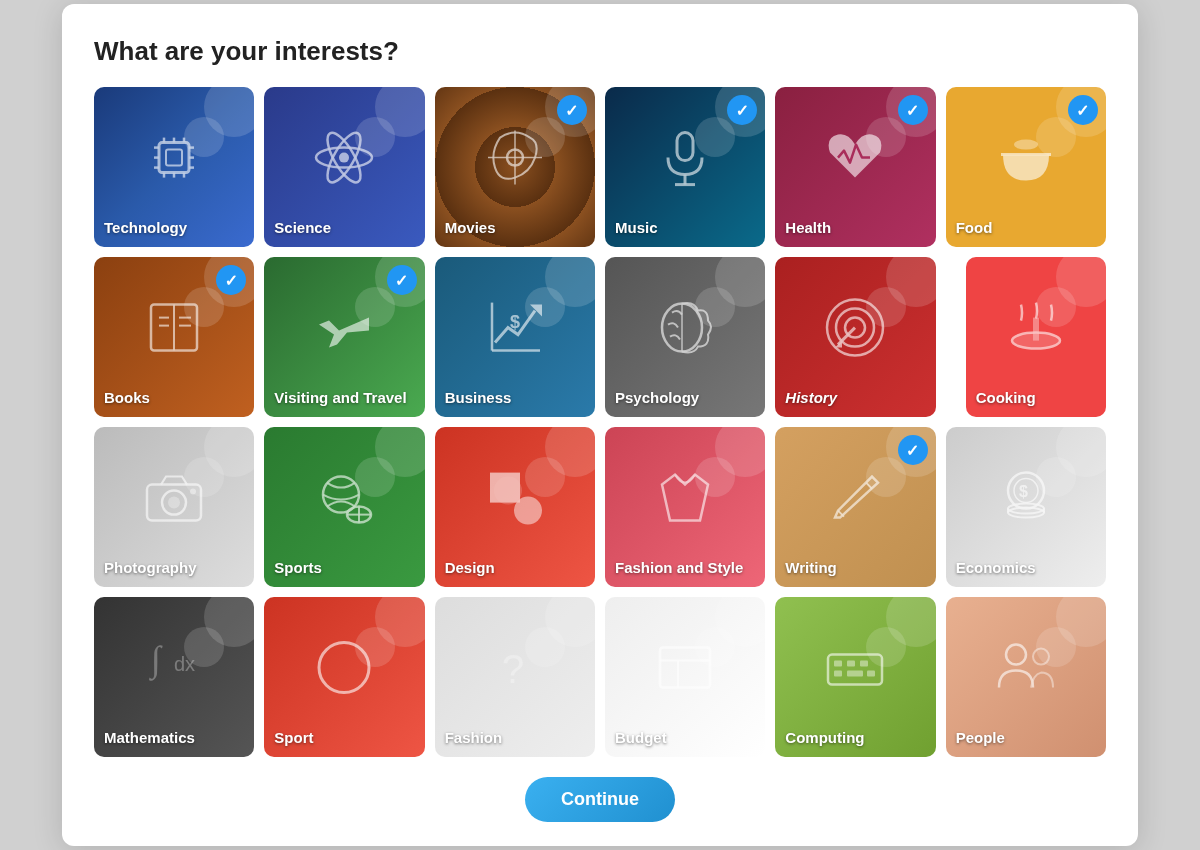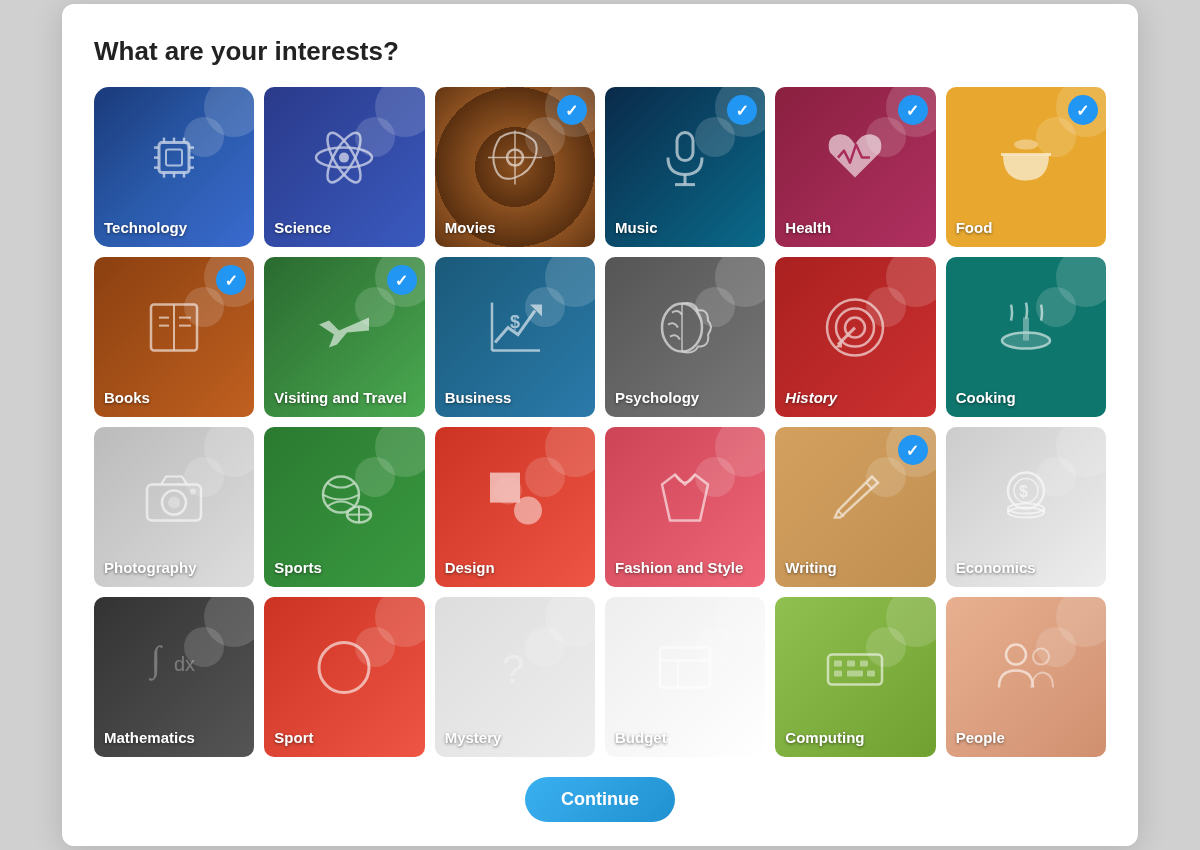--- a/index.html
+++ b/index.html
@@ -58,21 +58,20 @@
       display: flex;
       align-items: center;
       justify-content: center;
       color: white;
       font-size: 16px;
       font-weight: 700;
     }
     
     .bg-technology {
       background: linear-gradient(135deg, #1a3a7a 0%, #2a5aaa 50%, #3a6acf 100%);
-      border-radius: 15px;
     }
     .bg-science {
       background: linear-gradient(135deg, #2a3a8a 0%, #3a5abf 100%);
     }
     .bg-movies {
       background: linear-gradient(135deg, #5a3010 0%, #8b5020 50%, #c0722a 100%);
       background-image: repeating-radial-gradient(circle at 50% 50%, #8b5020 0px, #5a3010 40px);
     }
     .bg-music {
       background: linear-gradient(135deg, #0a2a4a 0%, #0a4a6a 50%, #0a6a8a 100%);
@@ -93,21 +92,22 @@
       background: linear-gradient(135deg, #1a5a7a 0%, #2a7aaa 100%);
     }
     .bg-psychology {
       background: linear-gradient(135deg, #555 0%, #777 100%);
     }
     .bg-history {
       background: linear-gradient(135deg, #aa2020 0%, #cc3030 100%);
       font-style: italic;
     }
     .bg-cooking {
-      background: #0f766e;
+      background: #ef4444;
+      margin-left: 20px;
     }
     .bg-photography {
       background: linear-gradient(135deg, #bbb 0%, #ddd 100%);
     }
     .bg-sports {
       background: linear-gradient(135deg, #2a7a30 0%, #3a9a40 100%);
     }
     .bg-design {
       background: linear-gradient(135deg, #cc3322 0%, #ee5544 100%);
     }
@@ -414,21 +414,21 @@
       <circle cx="35" cy="35" r="25" stroke="rgba(255,255,255,0.85)" stroke-width="3" fill="none"></circle>
     </svg></div>
         <div class="card-label">Sport</div>
       </div>
       <div class="card bg-mystery">
         <div class="circle-deco" style="width: 60px; height: 60px; top: -10px; right: -10px;"></div>
         <div class="circle-deco" style="width: 40px; height: 40px; top: 30px; right: 30px;"></div>
         <div class="icon-svg" style="position: absolute; top: 50%; left: 50%; transform: translate(-50%, -60%);"><svg width="70" height="70" viewBox="0 0 70 70" fill="none" xmlns="http://www.w3.org/2000/svg">
       <text x="22" y="50" font-size="40" fill="rgba(255,255,255,0.85)" opacity="0.5">?</text>
     </svg></div>
-        <div class="card-label">Mystery</div>
+        <div class="card-label">Fashion</div>
       </div>
       <div class="card bg-budget">
         <div class="circle-deco" style="width: 60px; height: 60px; top: -10px; right: -10px;"></div>
         <div class="circle-deco" style="width: 40px; height: 40px; top: 30px; right: 30px;"></div>
         <div class="icon-svg" style="position: absolute; top: 50%; left: 50%; transform: translate(-50%, -60%);"><svg width="70" height="70" viewBox="0 0 70 70" fill="none" xmlns="http://www.w3.org/2000/svg">
       <rect x="10" y="15" width="50" height="40" rx="3" stroke="rgba(255,255,255,0.85)" stroke-width="2.5" fill="none"></rect>
       <line x1="10" y1="28" x2="60" y2="28" stroke="rgba(255,255,255,0.85)" stroke-width="2"></line>
       <line x1="28" y1="28" x2="28" y2="55" stroke="rgba(255,255,255,0.85)" stroke-width="2"></line>
     </svg></div>
         <div class="card-label">Budget</div>

